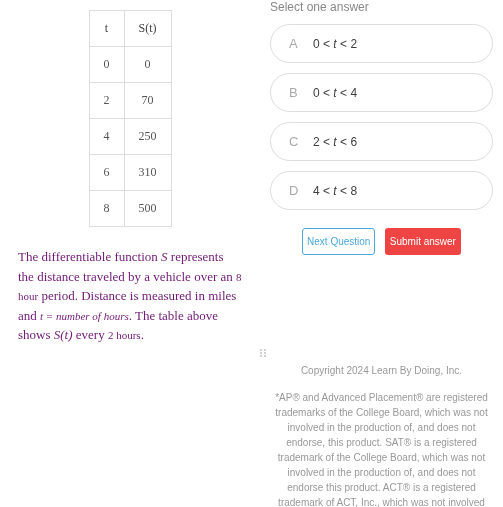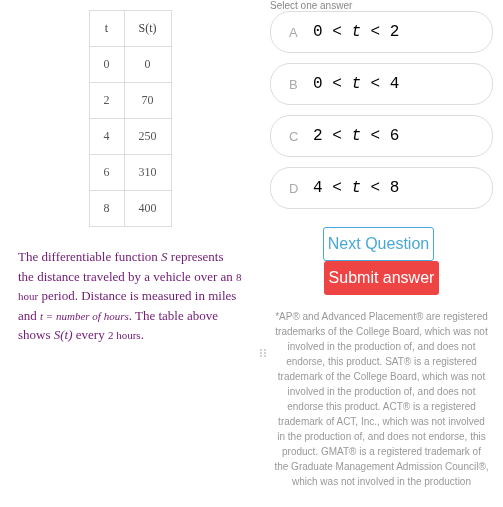--- a/index.html
+++ b/index.html
@@ -45,52 +45,53 @@
     font-size: 13px;
     line-height: 1.5;
     color: #701a75;
     margin-bottom: 14px;
   }
   .small-math {
     font-size: 11px;
   }
   .prompt {
     font-family: -apple-system, BlinkMacSystemFont, 'Segoe UI', Arial, sans-serif;
-    font-size: 10px;
+    font-size: 12px;
     color: #888;
+    margin-bottom: 10px;
   }
   .answer-option {
     border: 1px solid #ddd;
     border-radius: 20px;
     padding: 11px 18px;
     margin-bottom: 10px;
     display: flex;
     align-items: center;
     cursor: pointer;
     font-family: -apple-system, BlinkMacSystemFont, 'Segoe UI', Arial, sans-serif;
   }
   .answer-letter {
     color: #aaa;
     font-weight: 500;
     font-size: 13px;
     width: 24px;
   }
   .answer-math {
-    font-family: Liberation Mono, monospace;
-    font-size: 16px;
-    color: #000000;
+    font-family: Liberation Sans, sans-serif;
+    font-size: 12px;
+    color: #404040;
   }
   .buttons {
     text-align: center;
     margin-top: 18px;
     font-family: -apple-system, BlinkMacSystemFont, 'Segoe UI', Arial, sans-serif;
   }
   .btn {
     display: inline-block;
-    font-size: 16px;
+    font-size: 10px;
     padding: 7px 4px;
     border-radius: 3px;
     cursor: pointer;
     border: 1px solid transparent;
   }
   .btn-next {
     background: #fff;
     border: 1px solid #4aa8d8;
     color: #4aa8d8;
     margin-right: 6px;
@@ -156,21 +157,21 @@
         <tr>
           <td>4</td>
           <td>250</td>
         </tr>
         <tr>
           <td>6</td>
           <td>310</td>
         </tr>
         <tr>
           <td>8</td>
-          <td>400</td>
+          <td>500</td>
         </tr>
       </tbody>
     </table>
 
     <p class="question-text">
       <span>The differentiable function </span><span class="ital">S</span><span> represents the distance traveled by a vehicle over an </span><span class="small-math">8 hour</span><span> period. Distance is measured in miles and </span><span class="small-math ital">t = number of hours</span><span>. The table above shows </span><span class="ital">S(t)</span><span> every </span><span class="small-math">2 hours</span><span>.</span>
     </p>
 
   </div>
 
@@ -192,20 +193,21 @@
     <div class="answer-option">
       <span class="answer-letter">D</span>
       <span class="answer-math"><span>4 &lt; <span class="ital">t</span> &lt; 8</span></span>
     </div>
 
     <div class="buttons">
       <span class="btn btn-next">Next Question</span>
       <span class="btn btn-submit">Submit answer</span>
     </div>
 
+    <div class="copyright">Copyright 2024 Learn By Doing, Inc.</div>
     <div class="disclaimer">*AP® and Advanced Placement® are registered trademarks of the College Board, which was not involved in the production of, and does not endorse, this product. SAT® is a registered trademark of the College Board, which was not involved in the production of, and does not endorse this product. ACT® is a registered trademark of ACT, Inc., which was not involved in the production of, and does not endorse, this product. GMAT® is a registered trademark of the Graduate Management Admission Council®, which was not involved in the production</div>
   </div>
 </div>
 
 <div class="drag-handle">
   <svg width="8" height="10" viewBox="0 0 8 10">
     <circle cx="2" cy="2" r="0.9" fill="#bbb"></circle>
       <circle cx="6" cy="2" r="0.9" fill="#bbb"></circle>
     <circle cx="2" cy="5" r="0.9" fill="#bbb"></circle>
       <circle cx="6" cy="5" r="0.9" fill="#bbb"></circle>

